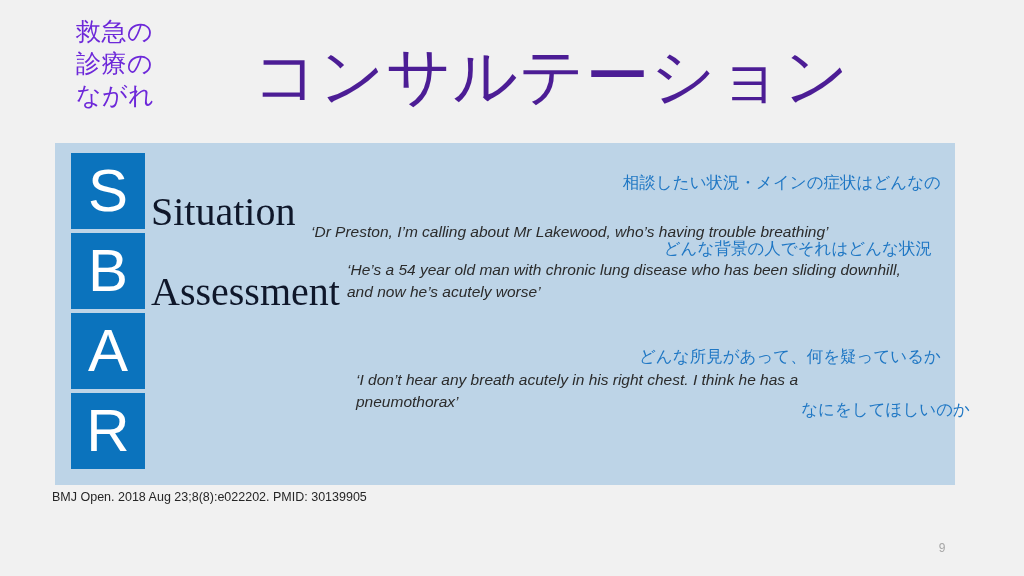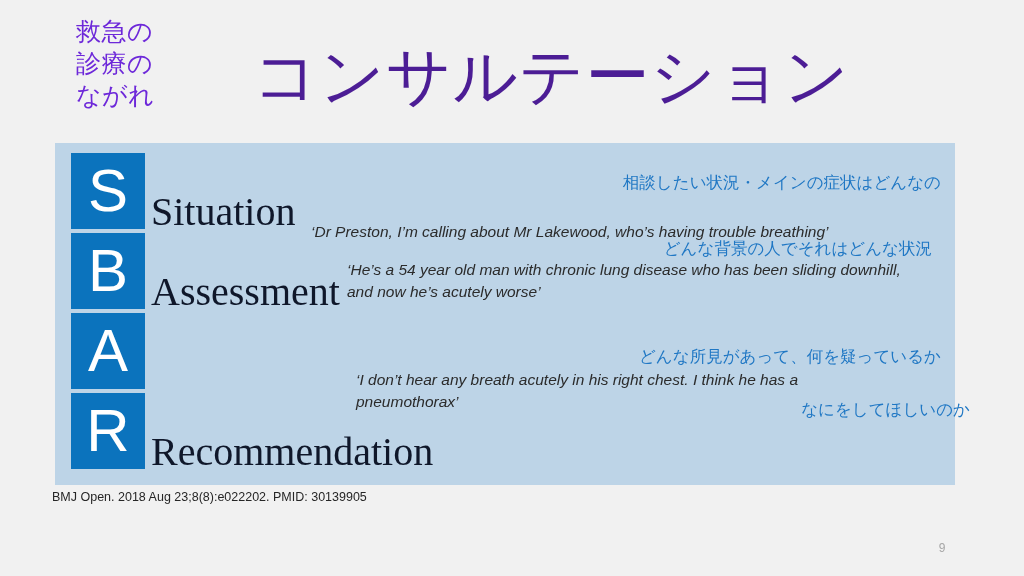--- a/index.html
+++ b/index.html
@@ -189,21 +189,20 @@
     <div class="sbar-row r2">
       <div class="sbar-letter">A</div>
       <div class="sbar-text t2">
         <div class="jp-note">どんな所見があって、何を疑っているか</div>
         <div class="quote">‘I don’t hear any breath acutely in his right chest. I think he has a pneumothorax’</div>
       </div>
     </div>
 
     <div class="sbar-row r3">
       <div class="sbar-letter">R</div>
-      <div class="sbar-name">Recommendation</div>
       <div class="sbar-text t3">
         <div class="jp-note">なにをしてほしいのか</div>
       </div>
     </div>
 
   </div>
 
   <div class="citation">BMJ Open. 2018 Aug 23;8(8):e022202. PMID: 30139905</div>
 
   <div class="page-number">9</div>

